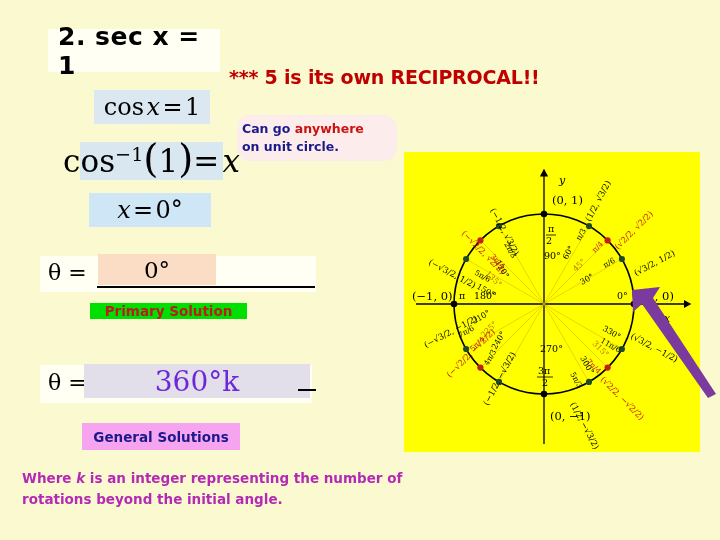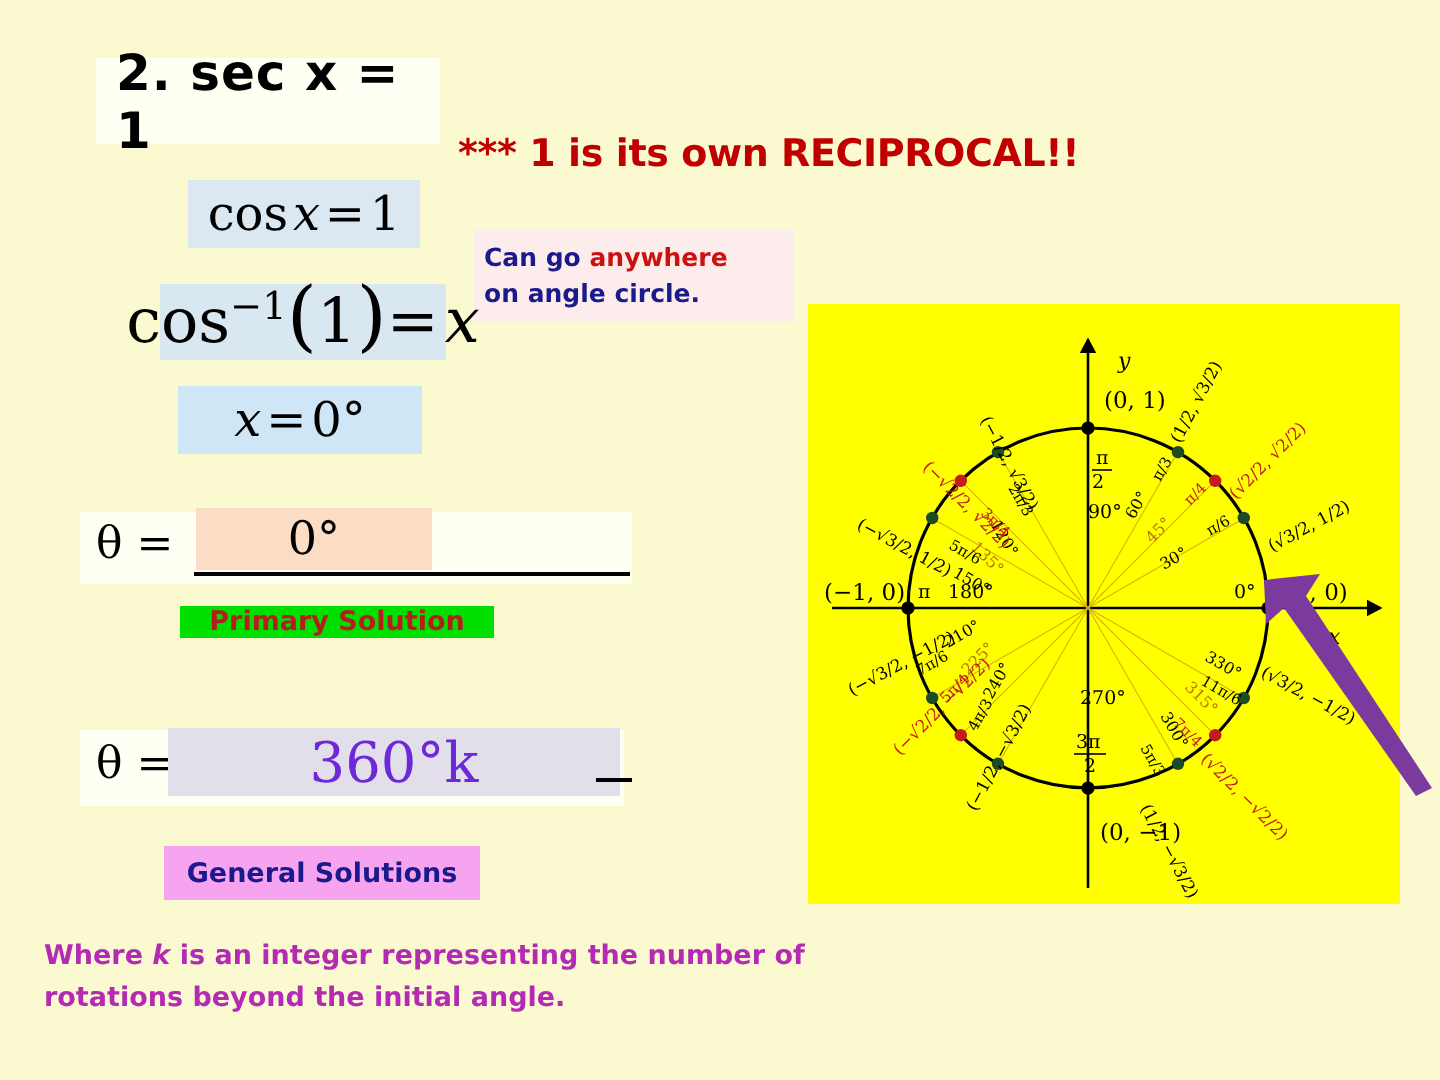--- a/index.html
+++ b/index.html
@@ -94,20 +94,21 @@
     left: 237px; top: 115px;
     width: 160px; height: 46px;
     background: #fcedec;
     font-family: "DejaVu Sans", sans-serif;
     font-size: 12.5px;
     font-weight: bold;
     color: #1a1a8c;
     line-height: 1.45;
     padding: 5px 4px 0 5px;
     box-sizing: border-box;
+    border-radius: 13px;
   }
   #anywhere-note .hl-red { color: #cc1111; }
   .theta-sym {
     font-family: "DejaVu Serif", serif;
     font-size: 22px;
     color: #000;
     line-height: 1;
     padding-bottom: 2px;
   }
 
@@ -212,25 +213,25 @@
     pointer-events: none;
   }
 </style>
 </head>
 <body>
 
 <div class="slide">
 
   <div class="abs" id="problem-statement">2.  sec x = 1</div>
 
-  <div class="abs" id="reciprocal-note">*** 1 is its own RECIPROCAL!!</div>
+  <div class="abs" id="reciprocal-note">*** 5 is its own RECIPROCAL!!</div>
 
   <div class="abs" id="anywhere-note">
     <span>Can go </span><span class="hl-red">anywhere</span><br>
-    <span>on angle circle.</span>
+    <span>on unit circle.</span>
   </div>
 
   <div class="abs matheq" id="eq-cos">
     <span>cos <span class="ital">x</span> = 1</span>
   </div>
 
   <div class="abs matheq" id="eq-arccos">
     <span>cos<span class="sup-neg1">−1</span><span class="bigparen">(</span>1<span class="bigparen">)</span>= <span class="ital">x</span></span>
   </div>
 

